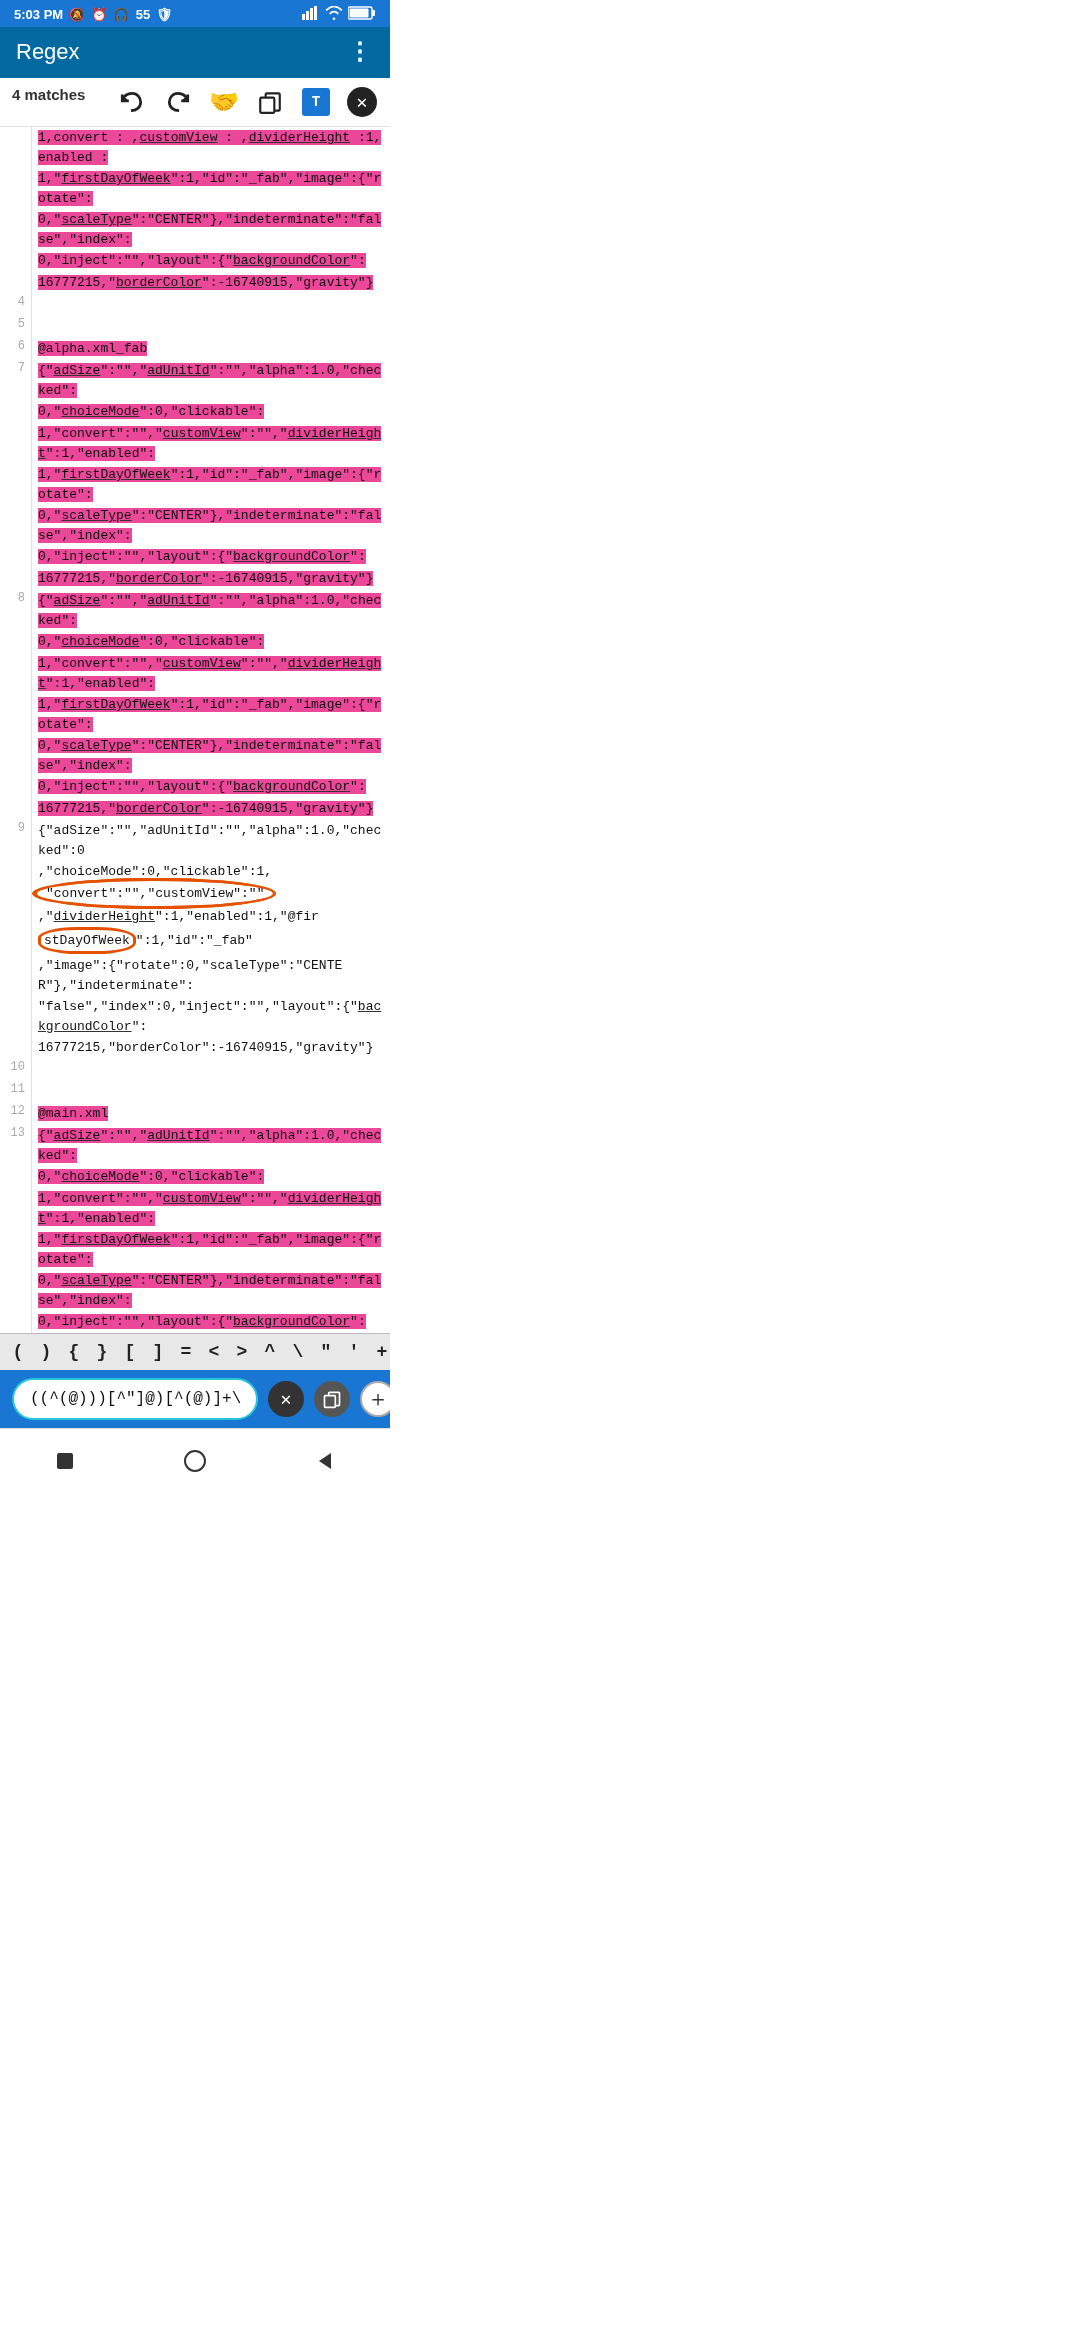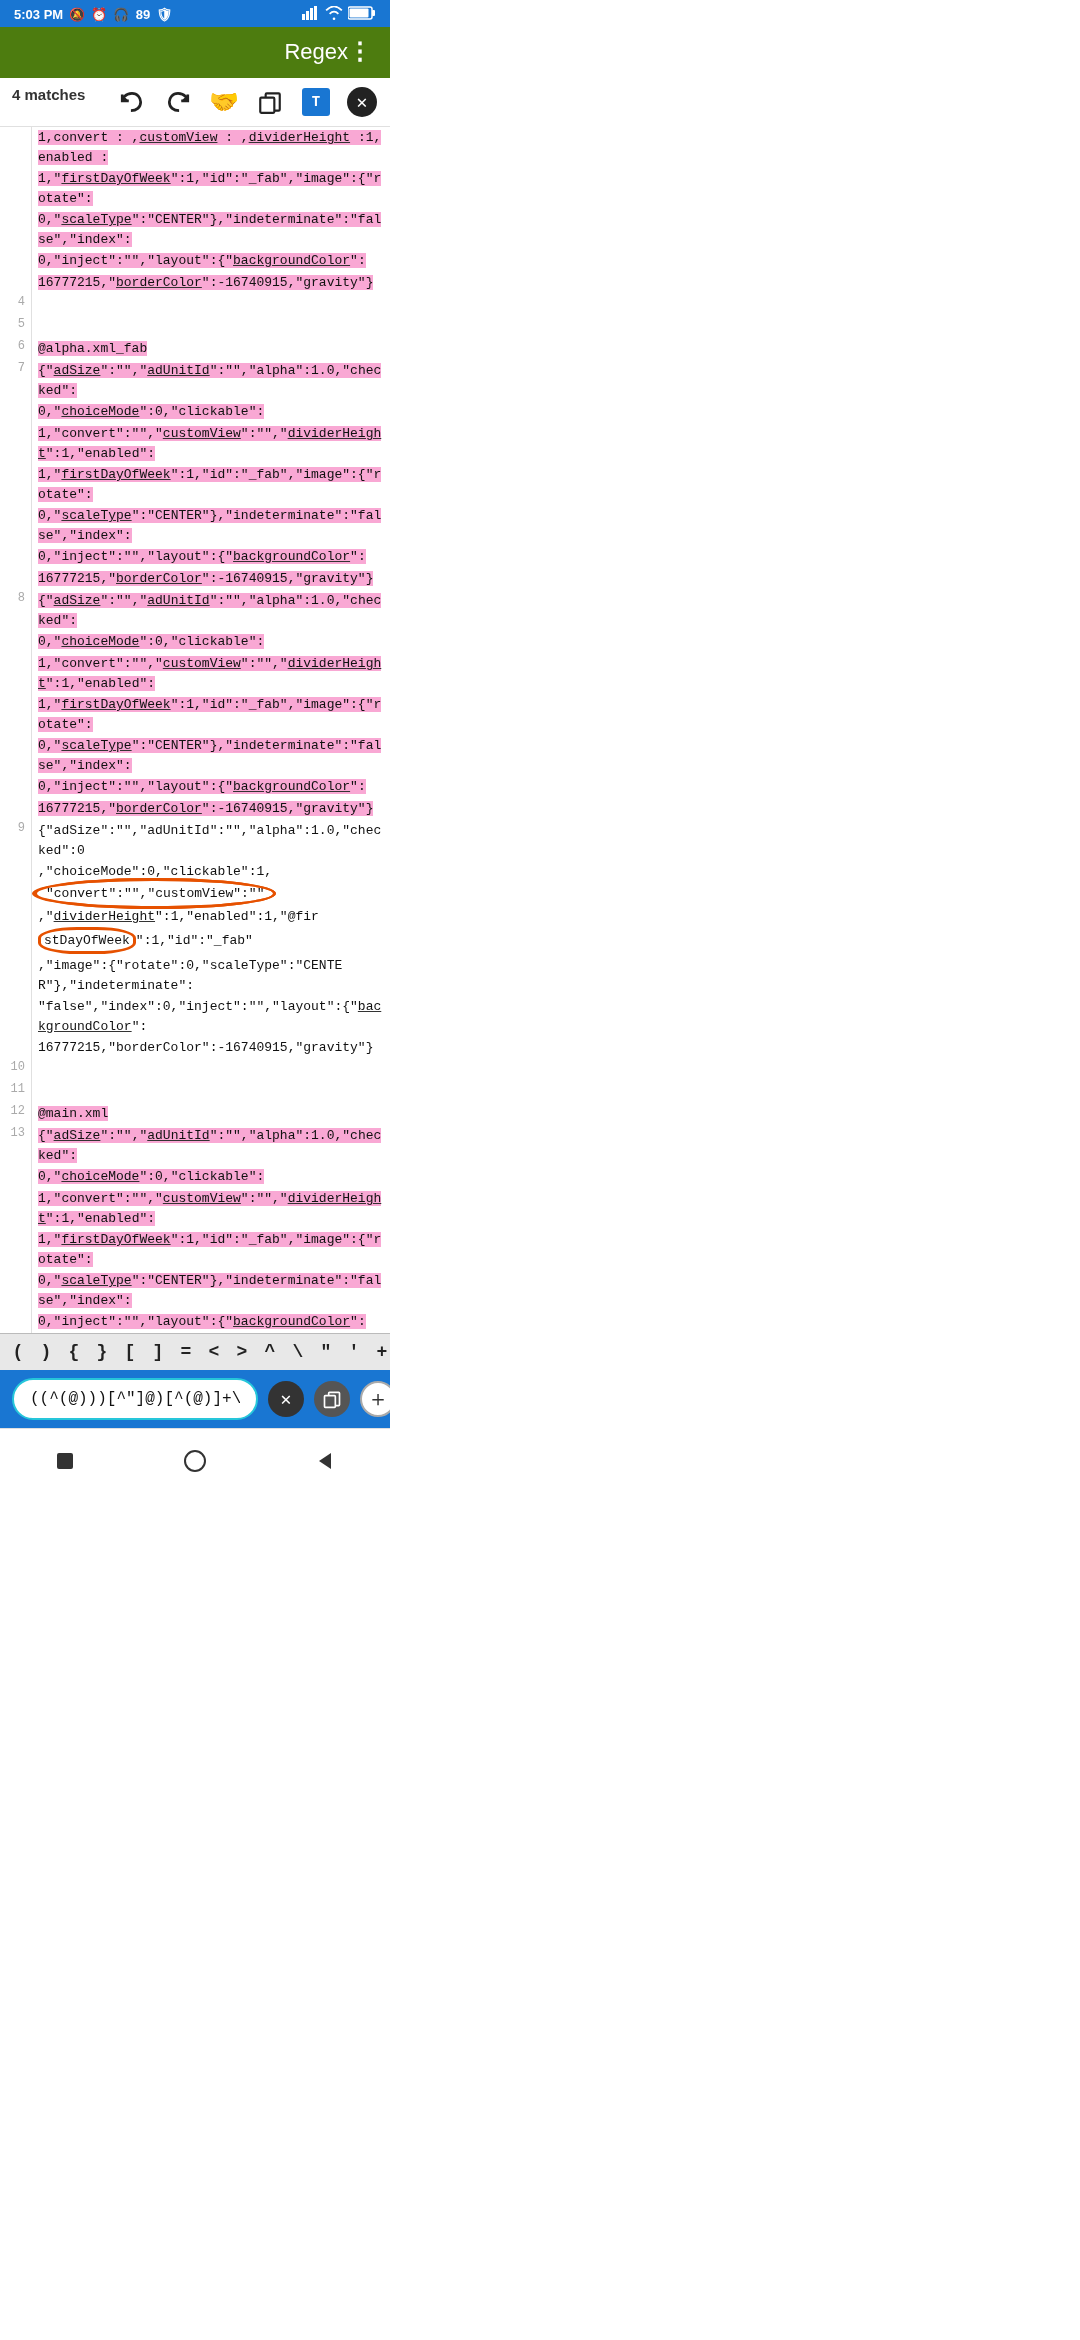--- a/index.html
+++ b/index.html
@@ -23,26 +23,27 @@
       padding: 6px 14px 4px;
       font-size: 13px;
       font-family: sans-serif;
       font-weight: 600;
     }
     .status-left { display: flex; align-items: center; gap: 6px; }
     .status-right { display: flex; align-items: center; gap: 5px; font-size: 12px; }
 
     
     .app-bar {
-      background: #4d7c0f;
+      background: #0369a1;
       color: #fff;
       display: flex;
-      justify-content: flex-end;
+      justify-content: space-between;
       align-items: center;
       padding: 10px 16px 12px;
+      gap: 17px;
     }
     .app-bar-title {
       font-size: 22px;
       font-weight: 500;
       font-family: sans-serif;
     }
     .app-bar-menu {
       font-size: 24px;
       font-weight: 700;
       letter-spacing: 2px;
@@ -133,21 +134,21 @@
       flex: 1;
       font-size: 13px;
       font-family: 'Courier New', monospace;
       color: #111;
       line-height: 1.5;
       word-break: break-all;
     }
 
     
     .hl {
-      background: #f9a8d4;
+      background: #ec4899;
       display: inline;
     }
     
     .ul {
       text-decoration: underline;
       text-decoration-color: #333;
     }
     
     .empty-line { height: 20px; }
 
@@ -255,21 +256,21 @@
   </style>
 </head>
 <body>
 
 <div class="status-bar">
   <div class="status-left">
     <span>5:03 PM</span>
     <span>🔕</span>
     <span>⏰</span>
     <span>🎧</span>
-    <span>89</span>
+    <span>55</span>
     <span>🛡</span>
   </div>
   <div class="status-right">
     <span>
       <svg width="18" height="14" viewBox="0 0 18 14">
           <rect x="0" y="8" width="3" height="6" fill="#fff"></rect>
           <rect x="4" y="5" width="3" height="9" fill="#fff"></rect>
           <rect x="8" y="2" width="3" height="12" fill="#fff"></rect>
           <rect x="12" y="0" width="3" height="14" fill="#fff"></rect>
         </svg>

